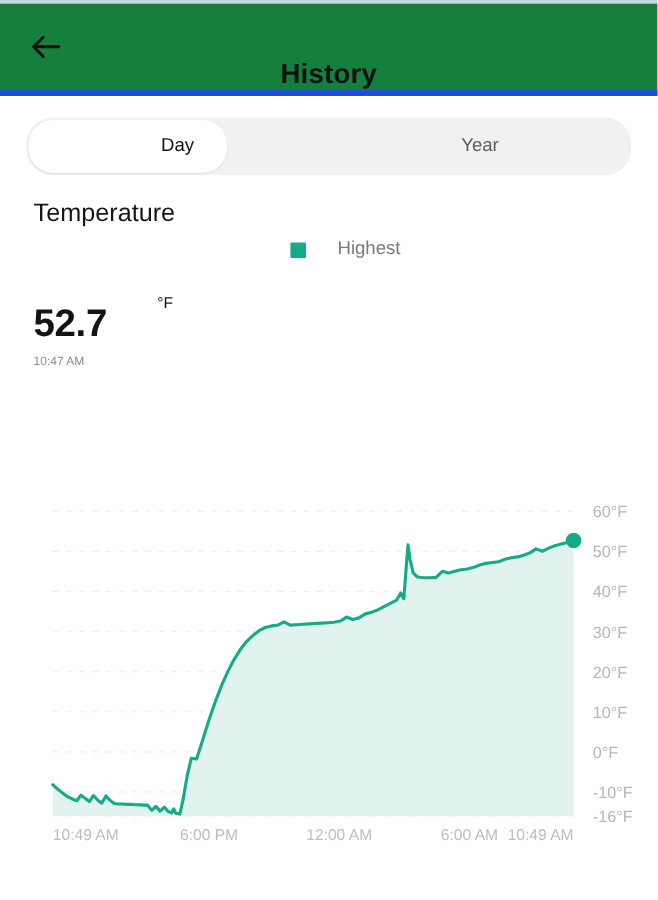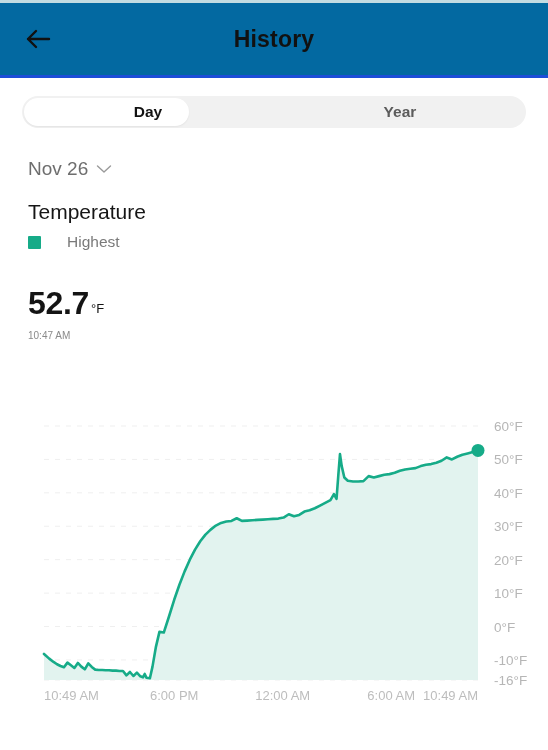--- a/index.html
+++ b/index.html
@@ -21,23 +21,23 @@
     width: 100%;
     background: #b9d6dd;
     opacity: .85;
   }
 
   
   .header {
     height: 72px;
     position: relative;
     display: flex;
-    align-items: center;
-    background: #0369a1;
-    border-bottom: 3px solid #1d4ed8;
+    align-items: flex-end;
+    background: #15803d;
+    border-bottom: 5px solid #1d4ed8;
   }
   .back-btn {
     position: absolute;
     left: 16px;
     top: 50%;
     transform: translateY(-50%);
     width: 44px;
     height: 44px;
     display: flex;
     align-items: center;
@@ -56,23 +56,22 @@
 
   
   .tabs-wrap {
     padding: 18px 22px 0 22px;
   }
   .tabs {
     position: relative;
     display: flex;
     background: #f1f1f1;
     border-radius: 22px;
-    height: 32px;
+    height: 48px;
     overflow: hidden;
-    font-weight: bold;
   }
   .tab {
     flex: 1;
     display: flex;
     align-items: center;
     justify-content: center;
     font-size: 15.5px;
     color: #5c5c5c;
     cursor: pointer;
     position: relative;
@@ -115,36 +114,38 @@
     margin-top: 20px;
     font-size: 21px;
     color: #161616;
     line-height: 1.1;
   }
   .legend {
     margin-top: 10px;
     display: flex;
     align-items: center;
     gap: 26px;
+    justify-content: center;
   }
   .legend-swatch {
     width: 13px;
     height: 13px;
     background: #16ab88;
     border-radius: 1px;
   }
   .legend-label {
     font-size: 15.5px;
     color: #7a7a7a;
   }
 
   .value-row {
     margin-top: 34px;
     display: flex;
-    align-items: flex-end;
+    align-items: flex-start;
+    gap: 40px;
   }
   .value-num {
     font-size: 32px;
     font-weight: bold;
     color: #141414;
     letter-spacing: -.3px;
   }
   .value-unit {
     font-size: 13px;
     color: #141414;
@@ -198,26 +199,20 @@
 
 <div class="tabs-wrap">
   <div class="tabs">
     <div class="tab-pill"></div>
     <div class="tab active">Day</div>
     <div class="tab">Year</div>
   </div>
 </div>
 
 <div class="info">
-  <div class="date-row">
-    <span class="date-label">Nov 26</span>
-    <svg class="chev" width="16" height="10" viewBox="0 0 16 10">
-      <path d="M1.5 2 L8 8 L14.5 2" stroke="#9a9a9a" stroke-width="1.4" fill="none" stroke-linecap="round" stroke-linejoin="round"></path>
-    </svg>
-  </div>
 
   <div class="metric-title">Temperature</div>
 
   <div class="legend">
     <span class="legend-swatch"></span>
     <span class="legend-label">Highest</span>
   </div>
 
   <div class="value-row">
     <span class="value-num">52.7</span>

